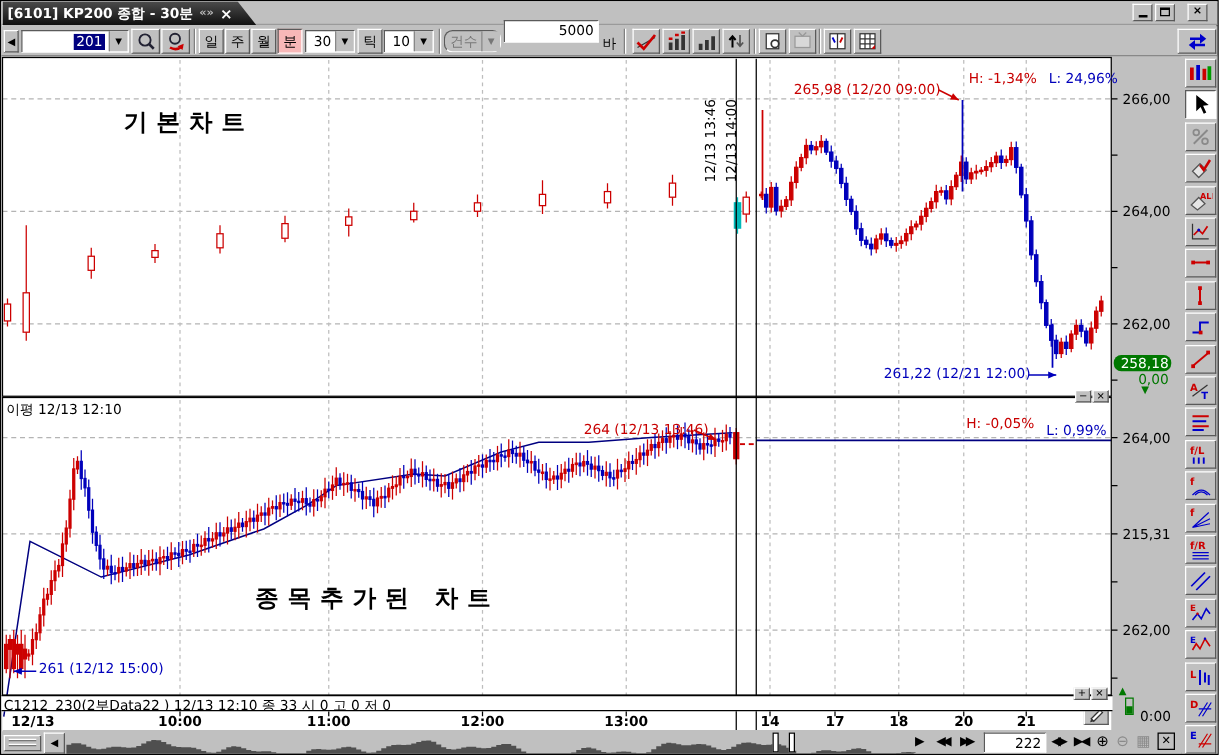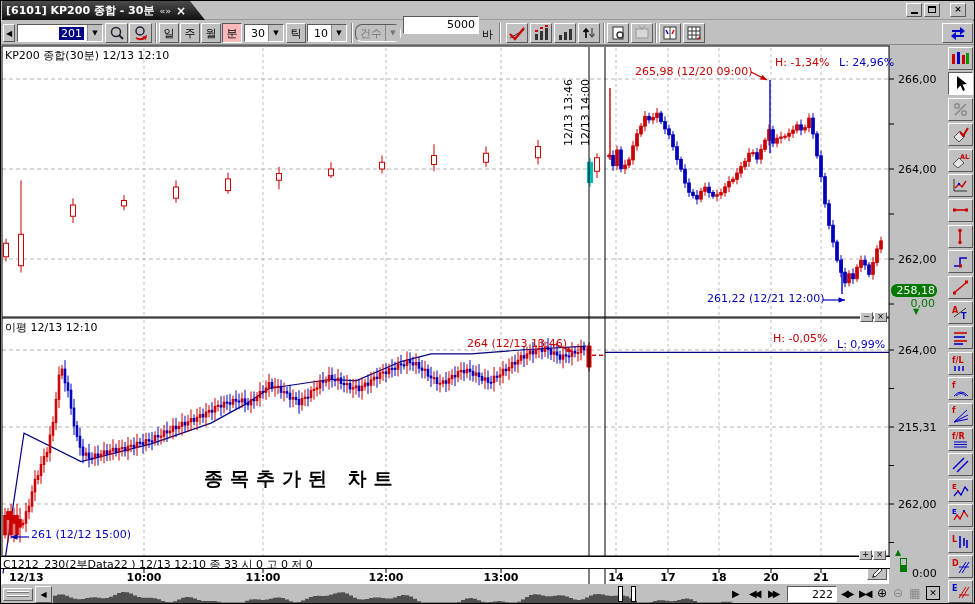--- a/index.html
+++ b/index.html
@@ -810,21 +810,21 @@
       <line x1="750" y1="71" x2="766" y2="79" stroke="#cc0000" stroke-width="1.2"></line>
       <polygon points="766,79 759.0141737776385,78.55476748662522 761.4523182558833,73.67847853013564" fill="#cc0000"></polygon>
       <line x1="822" y1="299" x2="844" y2="299" stroke="#0000bb" stroke-width="1.2"></line>
       <polygon points="844,299 837.5525730419798,301.72592839616055 837.5525730419798,296.27407160383945" fill="#0000bb"></polygon>
       <line x1="554" y1="343" x2="572" y2="351" stroke="#cc0000" stroke-width="1.2"></line>
       <polygon points="572,351 565.0011624094874,350.87243675440146 567.2153711642637,345.89046705615465" fill="#cc0000"></polygon>
       <line x1="28" y1="536" x2="10" y2="536" stroke="#0000bb" stroke-width="1.2"></line>
       <polygon points="10,536 16.447426958020195,533.2740716038395 16.447426958020195,538.7259283961605" fill="#0000bb"></polygon>
     </svg>
 
-  <div class="ann" style="left:4px;top:47px;color:#000;">KP200 종합(30분) 12/13 12:10</div>
+  <div class="ann big" style="left:98px;top:84px;">기본차트</div>
   <div class="ann red" style="left:634px;top:64px;">265,98 (12/20 09:00)</div>
   <div class="ann red" style="left:774px;top:55px;">H: -1,34%</div>
   <div class="ann blue" style="left:838px;top:55px;">L: 24,96%</div>
   <div class="ann blue" style="left:706px;top:291px;">261,22 (12/21 12:00)</div>
   <div class="ann rot" style="left:574px;top:132px;color:#000;">12/13 13:46</div>
   <div class="ann rot" style="left:591px;top:132px;color:#000;">12/13 14:00</div>
 
   <div class="marker" style="top:283px;">258,18</div>
   <div class="ann grn" style="left:890px;top:296px;width:44px;text-align:right;">0,00</div>
   <div class="ann grn" style="left:912px;top:306px;font-size:8px;">▼</div>

